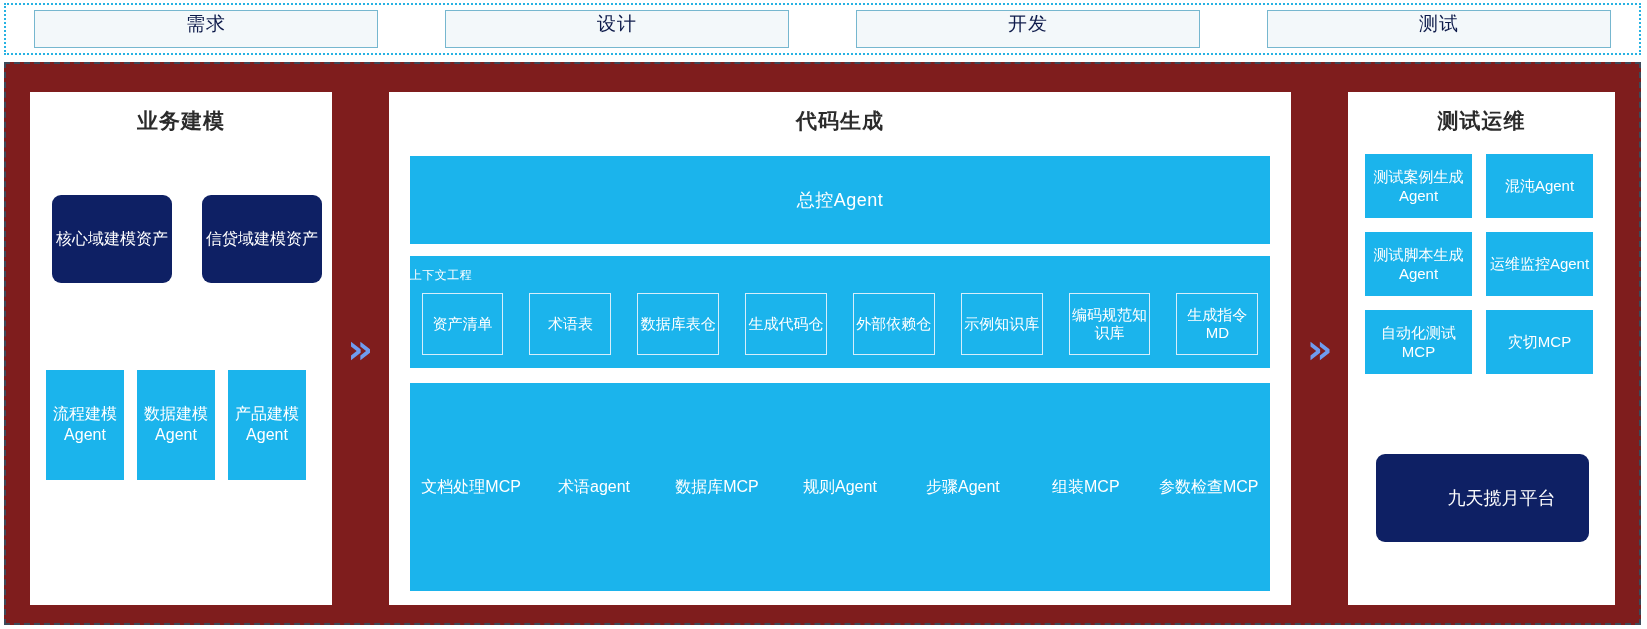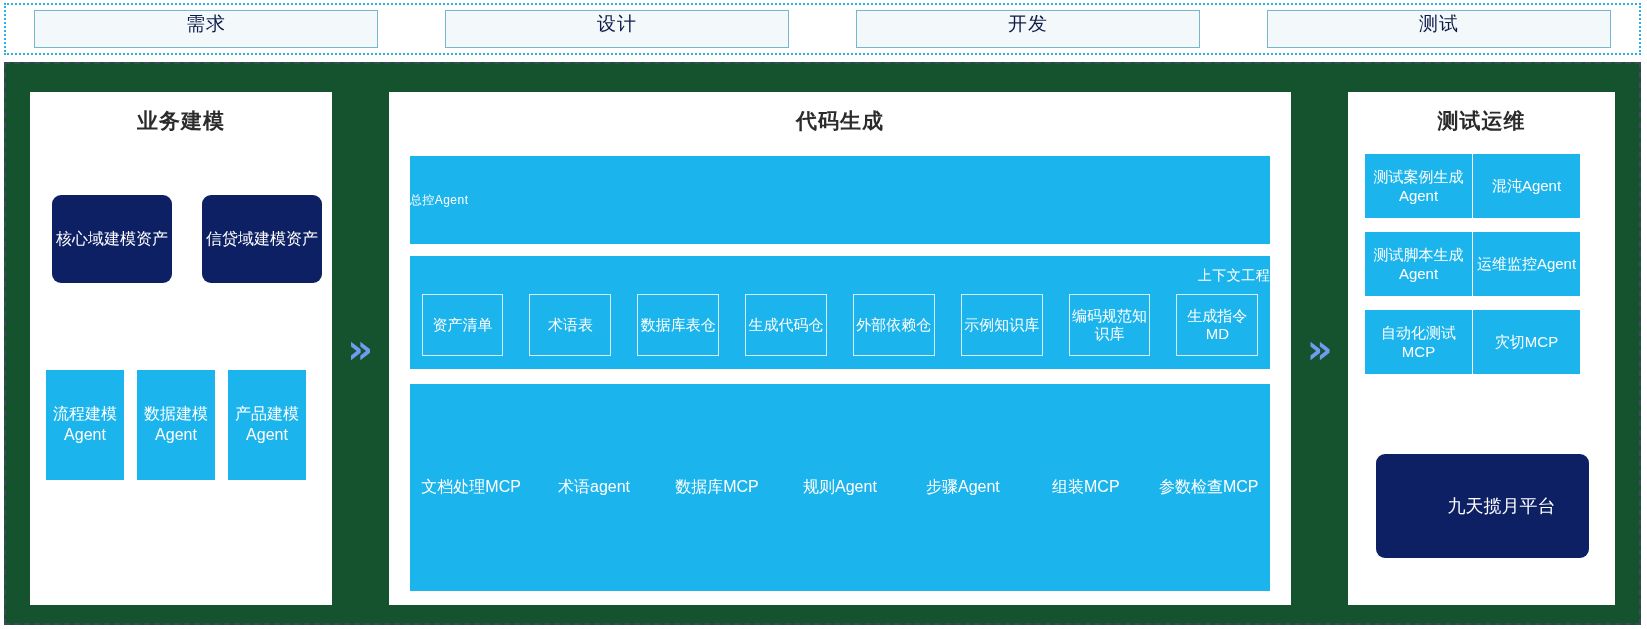--- a/index.html
+++ b/index.html
@@ -51,21 +51,21 @@
 
   
   .main-area {
     position: absolute;
     left: 4px;
     top: 62px;
     width: 1637px;
     height: 563px;
     box-sizing: border-box;
     border: 2px dashed #3b4a5a;
-    background: #14532d;
+    background: #7f1d1d;
   }
 
   .panels {
     position: absolute;
     inset: 0;
     display: flex;
     align-items: stretch;
     padding: 28px 24px 18px 24px;
     box-sizing: border-box;
   }
@@ -156,35 +156,35 @@
     bottom: 14px;
     display: flex;
     flex-direction: column;
   }
   .master-agent {
     height: 88px;
     background: #1bb4ec;
     color: #ffffff;
     display: flex;
     align-items: center;
-    justify-content: flex-start;
-    font-size: 12px;
+    justify-content: center;
+    font-size: 18px;
     letter-spacing: 0.5px;
     flex: none;
   }
   .context-block {
     margin-top: 12px;
     background: #1bb4ec;
     flex: none;
     padding-bottom: 13px;
   }
   .context-title {
-    text-align: right;
-    color: #ffffff;
-    font-size: 14px;
+    text-align: left;
+    color: #ffffff;
+    font-size: 12px;
     padding: 11px 0 9px 0;
     letter-spacing: 0.5px;
   }
   .context-items {
     display: flex;
     gap: 26px;
     padding: 0 12px;
   }
   .context-item {
     flex: 1 1 0;
@@ -211,30 +211,30 @@
     font-size: 16px;
   }
 
   
   .right-grid {
     position: absolute;
     left: 17px;
     top: 62px;
     display: grid;
     grid-template-columns: 107px 107px;
-    gap: 14px 1px;
+    gap: 14px 14px;
   }
   .right-grid .cyan-card { height: 64px; font-size: 15px; }
 
   .right-platform {
     position: absolute;
     left: 28px;
     top: 362px;
     width: 213px;
-    height: 104px;
+    height: 88px;
     font-size: 18px;
     padding-left: 42px;
   }
 </style>
 </head>
 <body>
 
 <div id="canvas">
 
   <div class="stages-band">

